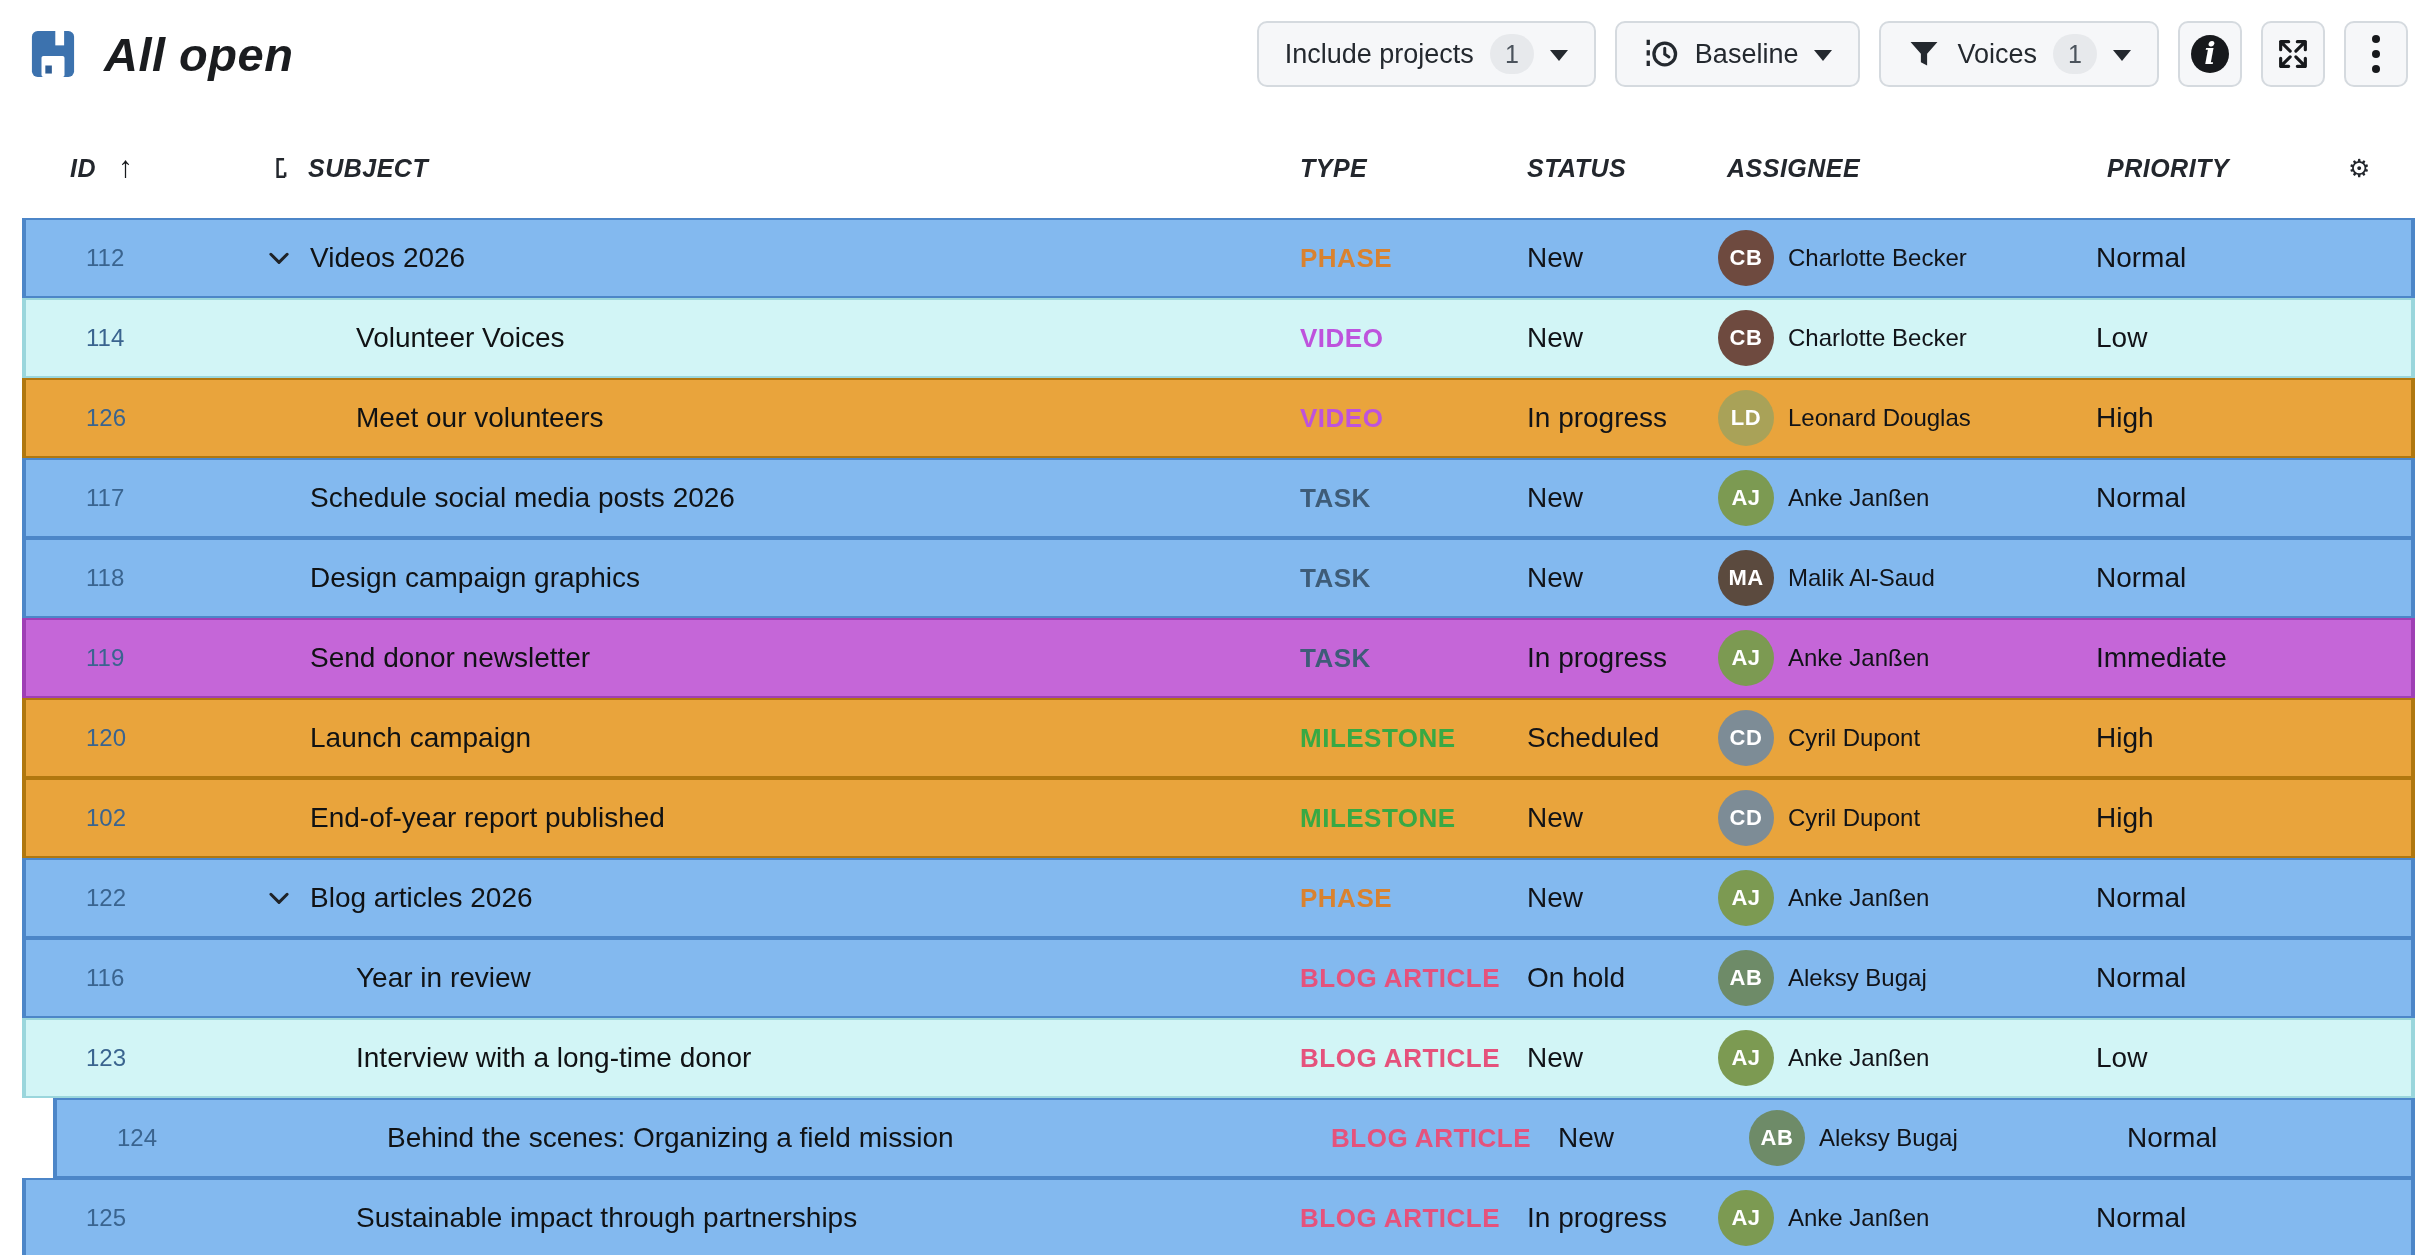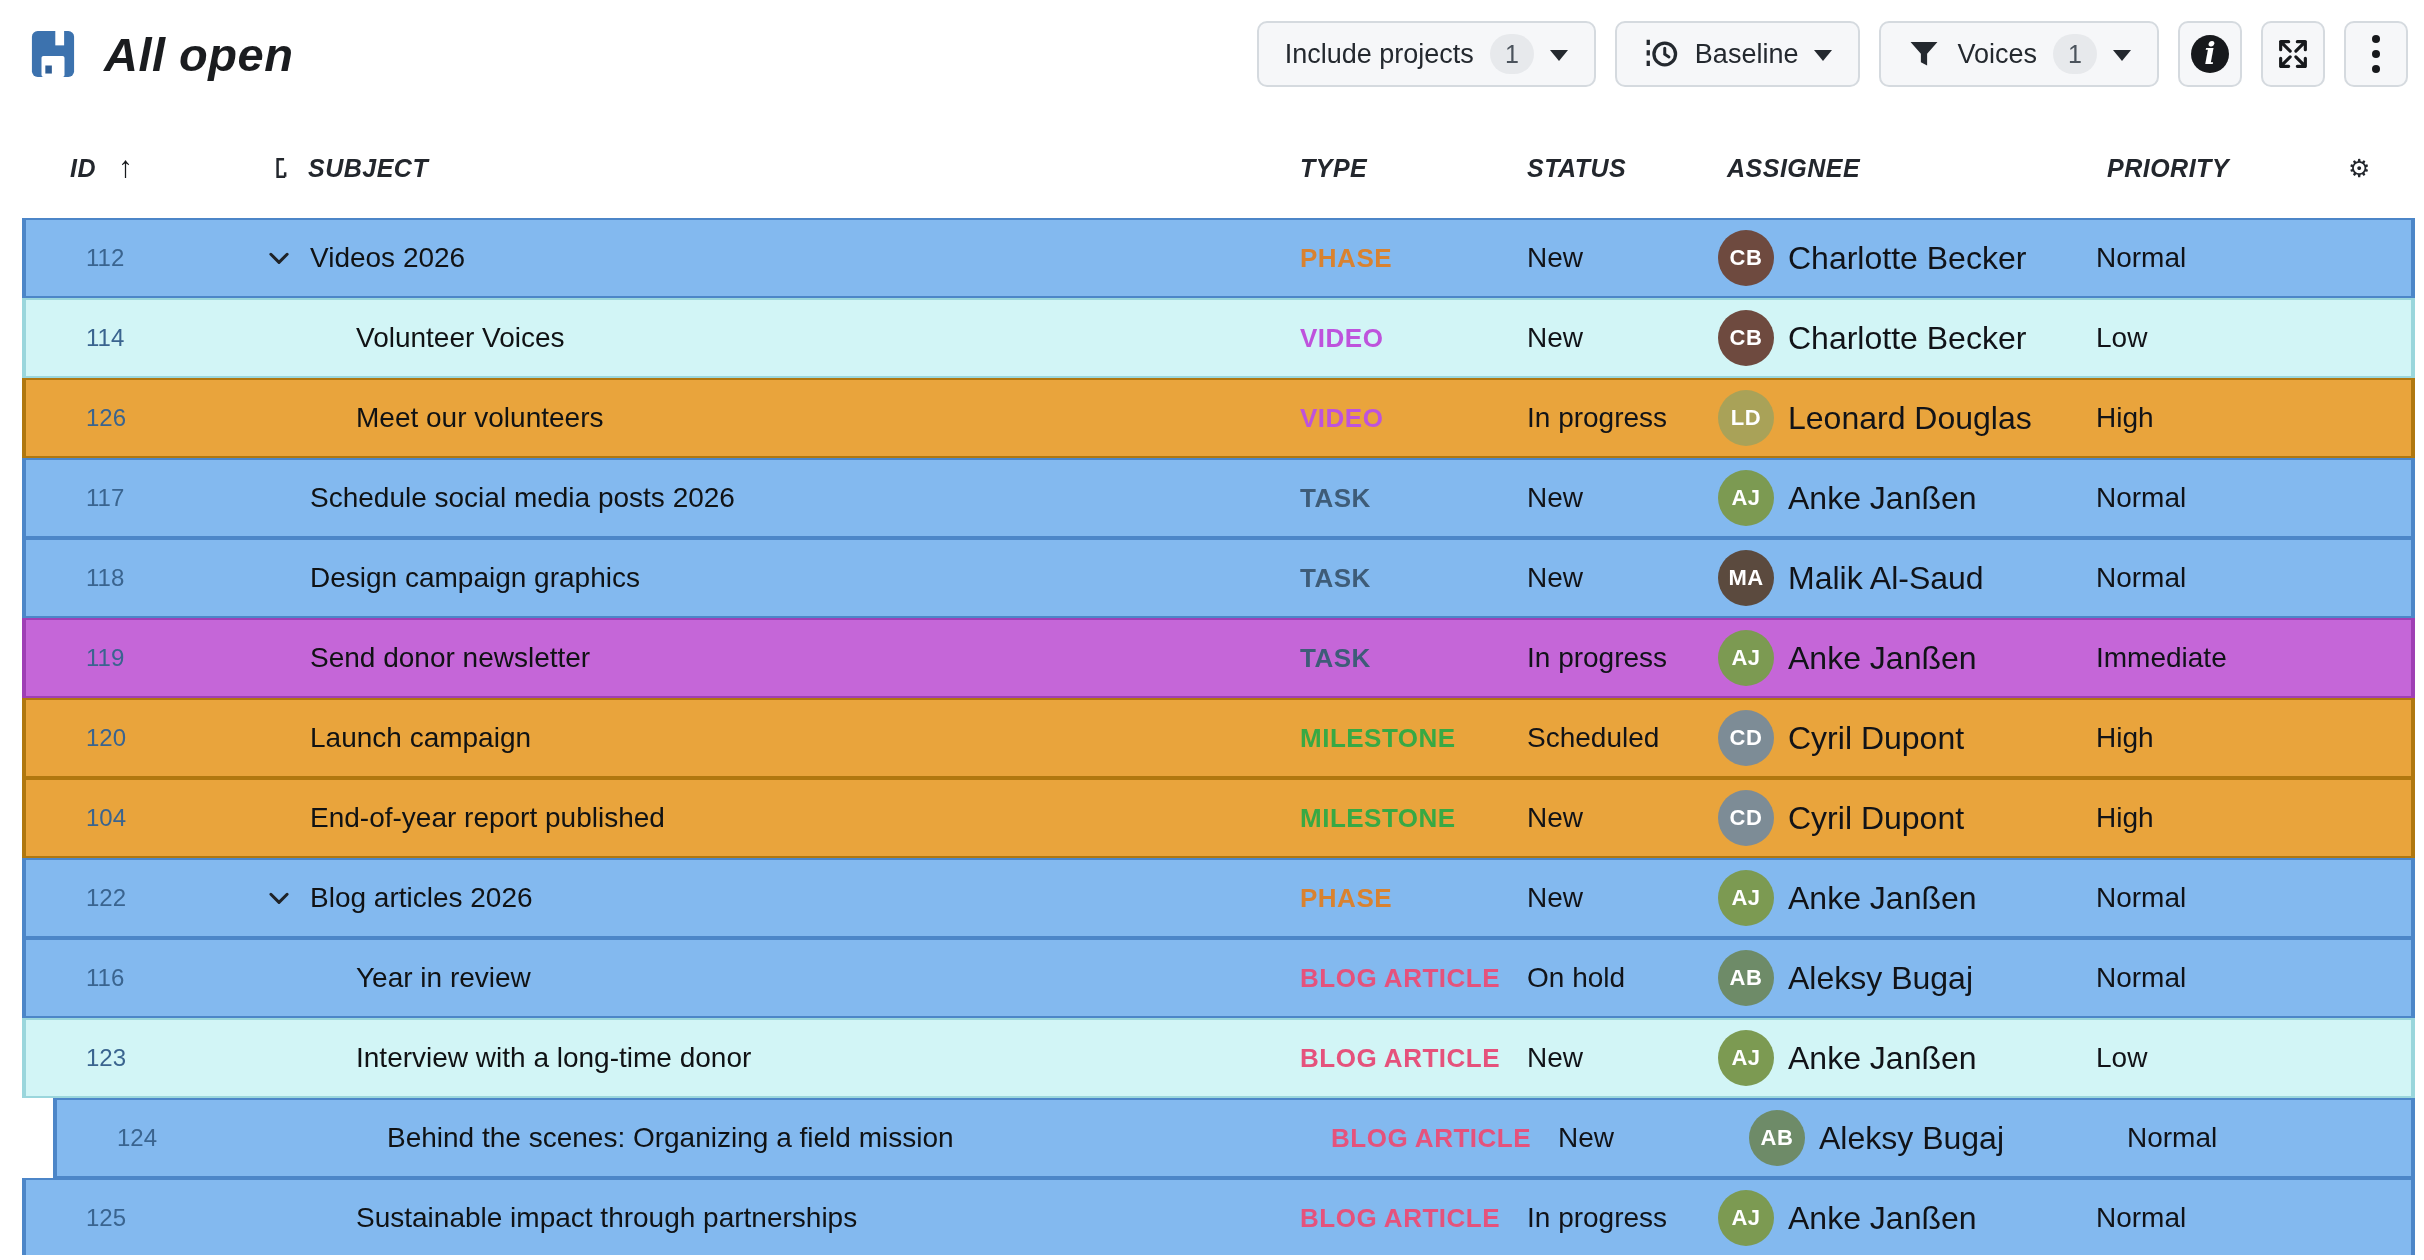--- a/index.html
+++ b/index.html
@@ -55,21 +55,21 @@
   .cell { position:absolute; top:0; bottom:0; display:flex; align-items:center; }
   .cell-id    { left:60px;  font-size:24px; color:#3A648F; }
   .cell-chevron { left:238px; }
   .cell-type  { left:1274px; font-size:26px; font-weight:bold; letter-spacing:.5px; }
   .cell-status{ left:1501px; font-size:28px; color:#111318; }
   .cell-assignee { left:1692px; gap:14px; }
   .cell-priority { left:2070px; font-size:28px; color:#111318; }
   .subject { font-size:28px; color:#101214; }
   .avatar { width:56px; height:56px; border-radius:50%; display:flex; align-items:center; justify-content:center;
             color:#ffffff; font-size:22px; font-weight:bold; letter-spacing:.5px; flex:0 0 auto; }
-  .assignee-name { font-size:32px; color:#111318; }
+  .assignee-name { font-size:24px; color:#111318; }
   .gear-glyph { font-size:32px; font-weight:normal; }
 </style>
 </head>
 <body>
 
 <div class="screen">
 
   <div class="top-bar">
     <div class="title-group">
       <svg class="save-icon" viewBox="0 0 24 26">
@@ -238,21 +238,21 @@
         <div class="cell subject" style="left: 284px;">Launch campaign</div>
         <div class="cell cell-type" style="color: rgb(56, 169, 68);">MILESTONE</div>
         <div class="cell cell-status">Scheduled</div>
         <div class="cell cell-assignee">
           <div class="avatar" style="background: rgb(125, 140, 150);">CD</div>
           <div class="assignee-name">Cyril Dupont</div>
         </div>
         <div class="cell cell-priority">High</div>
       </div>
       <div class="row" style="background: rgb(233, 164, 60); border-color: rgb(176, 119, 15);">
-        <div class="cell cell-id">104</div>
+        <div class="cell cell-id">102</div>
         <div class="cell subject" style="left: 284px;">End-of-year report published</div>
         <div class="cell cell-type" style="color: rgb(56, 169, 68);">MILESTONE</div>
         <div class="cell cell-status">New</div>
         <div class="cell cell-assignee">
           <div class="avatar" style="background: rgb(125, 140, 150);">CD</div>
           <div class="assignee-name">Cyril Dupont</div>
         </div>
         <div class="cell cell-priority">High</div>
       </div>
       <div class="row" style="background: rgb(131, 185, 239); border-color: rgb(76, 134, 200);">

